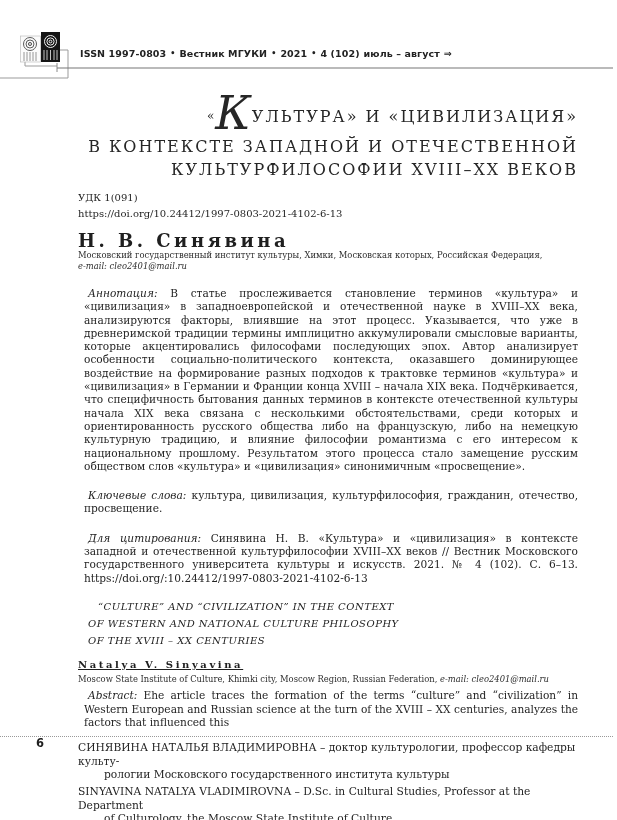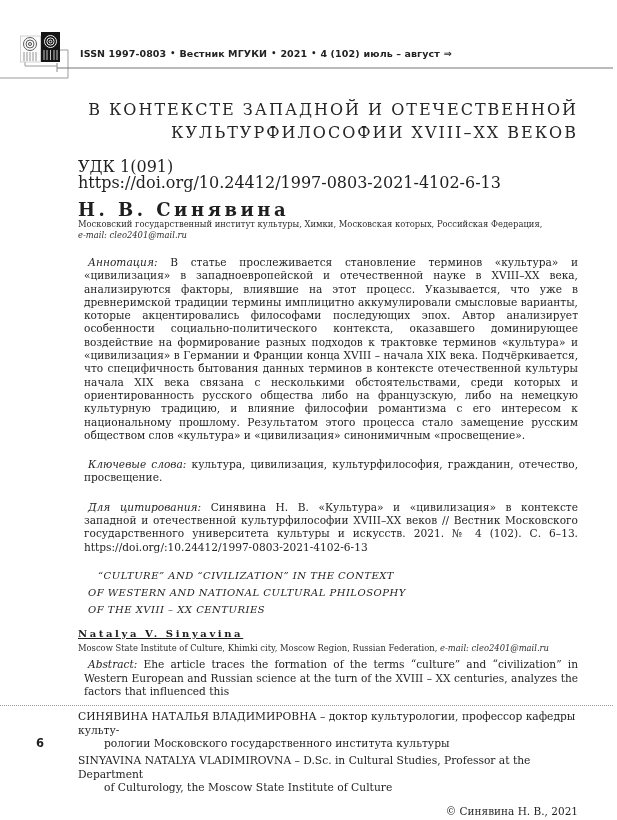--- a/index.html
+++ b/index.html
@@ -27,21 +27,21 @@
   
   .title-ru { text-align:right; color:#262626; letter-spacing:2px;
     font-size:16px; line-height:23px; }
   .title-ru .l1 { line-height:36px; white-space:nowrap; }
   .title-ru .oq { font-size:12px; vertical-align:2px; letter-spacing:0; }
   .title-ru .initial {
     font-style:italic; font-size:46px; line-height:0;
     vertical-align:-7px; letter-spacing:0; margin:0 1px 0 1px;
   }
   
-  .udc-block { margin-top:15px; font-size:16px; line-height:16px; }
+  .udc-block { margin-top:9px; font-size:10px; line-height:16px; }
   
   .author-ru { margin-top:11px; font-weight:bold; font-size:18px;
     letter-spacing:3.5px; line-height:15px; }
   .affil { font-size:8.4px; line-height:10.5px; margin-top:2px; color:#2d2d2d; }
   .affil .em { font-style:italic; }
   
   .block { margin:16px 0 0 6px; font-size:10.6px; line-height:13.3px;
     text-align:justify; text-indent:4px; color:#242424; }
   .block .lead { font-style:italic; }
   
@@ -101,20 +101,21 @@
     </svg>
 
     <div class="issn-line">
       <span>ISSN 1997-0803</span><span class="sep">•</span><span>Вестник МГУКИ</span><span class="sep">•</span><span>2021</span><span class="sep">•</span><span>4 (102)</span><span class="gap">июль – август</span><span class="gap">⇒</span>
     </div>
   </div>
 
   <div class="content">
 
     <div class="title-ru">
+      <div class="l1"><span class="oq">«</span><span class="initial">К</span><span>УЛЬТУРА» И «ЦИВИЛИЗАЦИЯ»</span></div>
       <div>В КОНТЕКСТЕ ЗАПАДНОЙ И ОТЕЧЕСТВЕННОЙ</div>
       <div>КУЛЬТУРФИЛОСОФИИ XVIII–XX ВЕКОВ</div>
     </div>
 
     <div class="udc-block">
       <div>УДК 1(091)</div>
       <div>https://doi.org/10.24412/1997-0803-2021-4102-6-13</div>
     </div>
 
     <div class="author-ru">Н. В. Синявина</div>
@@ -124,21 +125,21 @@
     </div>
 
     <div class="block"><span class="lead">Аннотация:</span> <span>В статье прослеживается становление терминов «культура» и «цивилизация» в западноевропейской и отечественной науке в XVIII–XX века, анализируются факторы, влиявшие на этот процесс. Указывается, что уже в древнеримской традиции термины имплицитно аккумулировали смысловые варианты, которые акцентировались философами последующих эпох. Автор анализирует особенности социально-политического контекста, оказавшего доминирующее воздействие на формирование разных подходов к трактовке терминов «культура» и «цивилизация» в Германии и Франции конца XVIII – начала XIX века. Подчёркивается, что специфичность бытования данных терминов в контексте отечественной культуры начала XIX века связана с несколькими обстоятельствами, среди которых и ориентированность русского общества либо на французскую, либо на немецкую культурную традицию, и влияние философии романтизма с его интересом к национальному прошлому. Результатом этого процесса стало замещение русским обществом слов «культура» и «цивилизация» синонимичным «просвещение».</span></div>
 
     <div class="block"><span class="lead">Ключевые слова:</span> <span>культура, цивилизация, культурфилософия, гражданин, отечество, просвещение.</span></div>
 
     <div class="block"><span class="lead">Для цитирования:</span> <span>Синявина Н. В. «Культура» и «цивилизация» в контексте западной и отечественной культурфилософии XVIII–XX веков // Вестник Московского государственного университета культуры и искусств. 2021. № 4 (102). С. 6–13. https://doi.org/:10.24412/1997-0803-2021-4102-6-13</span></div>
 
     <div class="title-en">
       <div class="l1">“CULTURE” AND “CIVILIZATION” IN THE CONTEXT</div>
-      <div>OF WESTERN AND NATIONAL CULTURAL PHILOSOPHY</div>
+      <div>OF WESTERN AND NATIONAL CULTURE PHILOSOPHY</div>
       <div>OF THE XVIII – XX CENTURIES</div>
     </div>
 
     <div class="author-en">Natalya V. Sinyavina</div>
     <div class="affil"><span>Moscow State Institute of Culture, Khimki city, Moscow Region, Russian Federation,</span> <span class="em">e-mail: cleo2401@mail.ru</span></div>
 
     <div class="block abstract-en"><span class="lead">Abstract:</span> <span>Ehe article traces the formation of the terms “culture” and “civilization” in Western European and Russian science at the turn of the XVIII – XX centuries, analyzes the factors that influenced this</span></div>
 
     <div class="dotted"></div>
 

